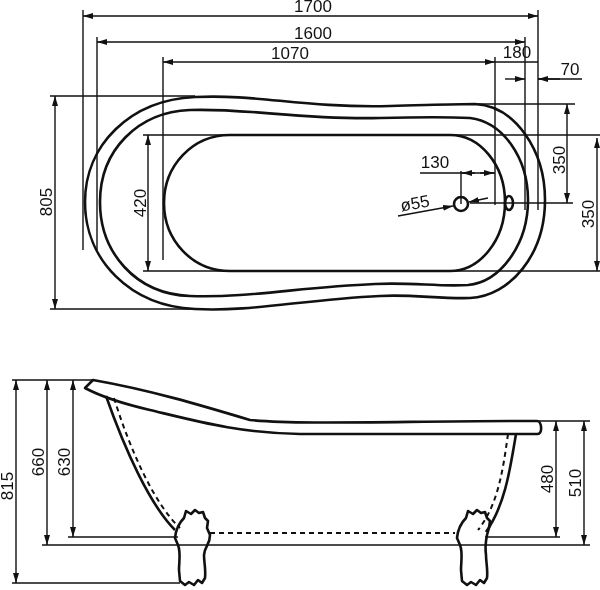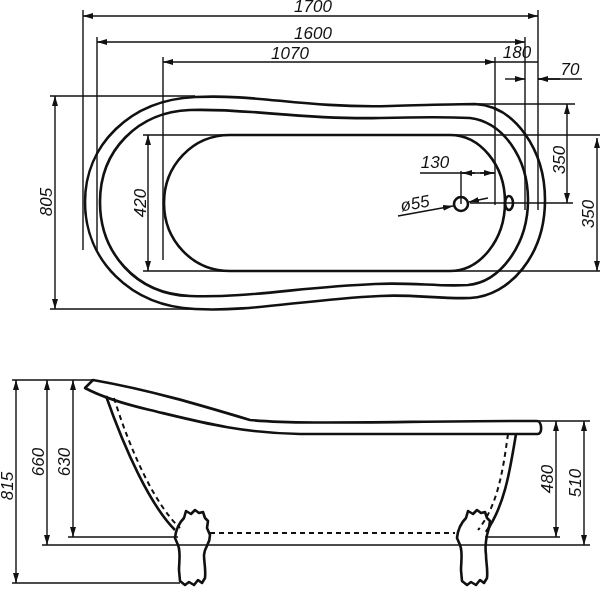--- a/index.html
+++ b/index.html
@@ -1,17 +1,17 @@
 <!DOCTYPE html>
 <html><head>
   <meta charset="utf-8">
   <style>
     html, body { margin: 0; padding: 0; background: #ffffff; }
     body { width: 600px; height: 590px; overflow: hidden; }
-    .canvas { position: relative; width: 600px; height: 442px; font-style: italic; }
+    .canvas { position: relative; width: 600px; height: 442px; }
     svg { position: absolute; left: 0; top: 0; }
     .ln { stroke: #111; stroke-width: 1.4; fill: none; }
     .thick { stroke: #111; stroke-width: 2.6; fill: none; stroke-linejoin: round; }
     .dash { stroke: #111; stroke-width: 2; fill: none; stroke-dasharray: 5 4; }
     .lbl { font-family: "Liberation Sans", "DejaVu Sans", sans-serif; font-size: 17px; fill: #111; }
     .arr { fill: #111; }
   </style>
 </head>
 <body>
 

